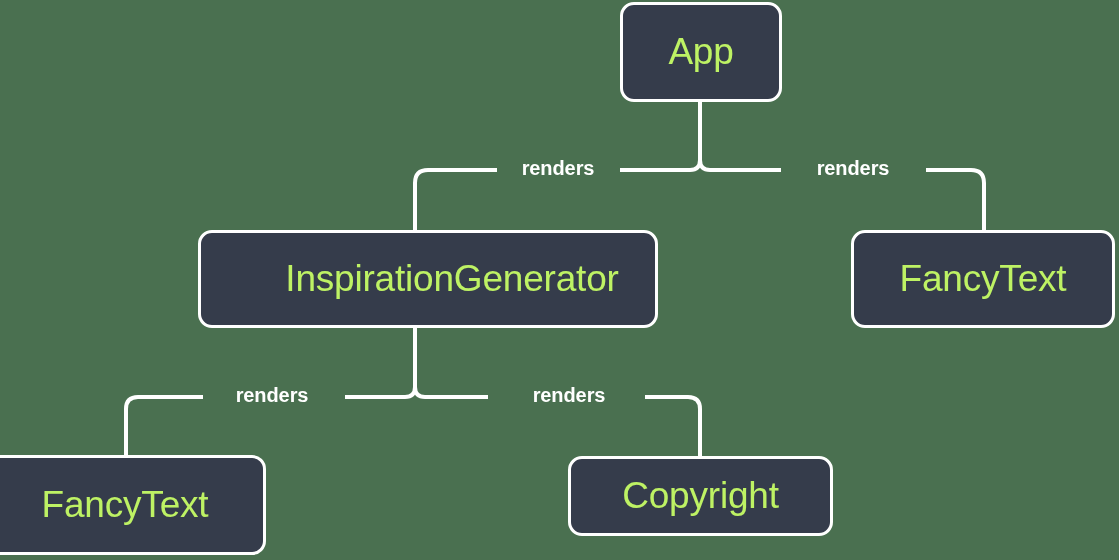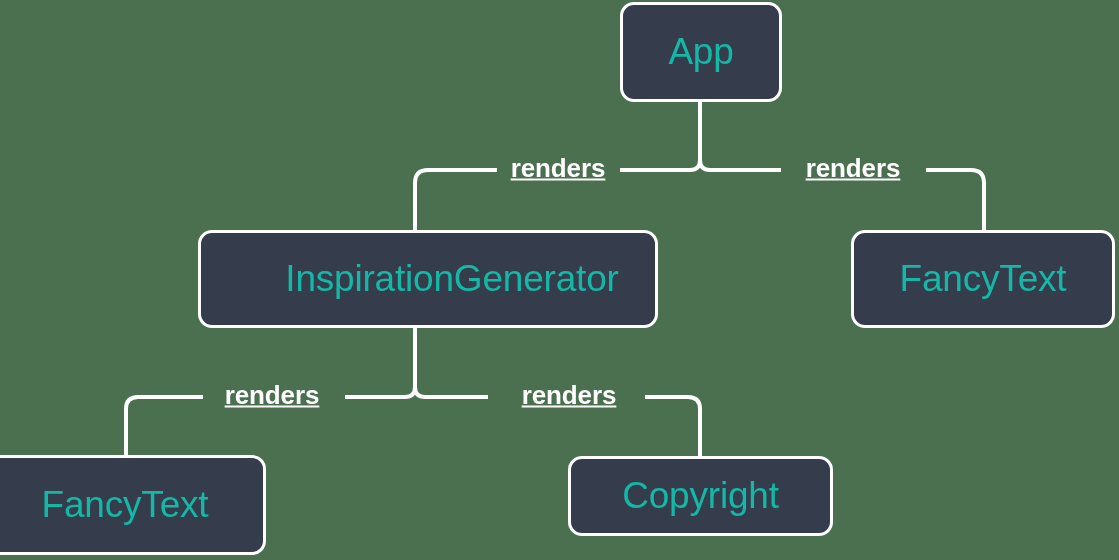--- a/index.html
+++ b/index.html
@@ -22,38 +22,37 @@
     width: 1119px;
     height: 560px;
     pointer-events: none;
   }
   .node {
     position: absolute;
     box-sizing: border-box;
     background: #353c4b;
     border: 3px solid #ffffff;
     border-radius: 14px;
-    color: #14b8a6;
+    color: #bef264;
     display: flex;
     align-items: center;
     justify-content: center;
     font-size: 37px;
     font-weight: 400;
     letter-spacing: -0.2px;
     white-space: nowrap;
   }
   .edge-label {
     position: absolute;
     color: #ffffff;
-    font-size: 26px;
+    font-size: 20px;
     font-weight: 600;
     letter-spacing: -0.1px;
     white-space: nowrap;
     transform: translate(-50%, -50%);
-    text-decoration: underline;
   }
 </style>
 </head>
 <body>
 
 <div id="canvas">
 
   <svg id="edges" viewBox="0 0 1119 560" xmlns="http://www.w3.org/2000/svg">
     <g fill="none" stroke="#ffffff" stroke-width="4" stroke-linecap="butt" stroke-linejoin="round">
 

